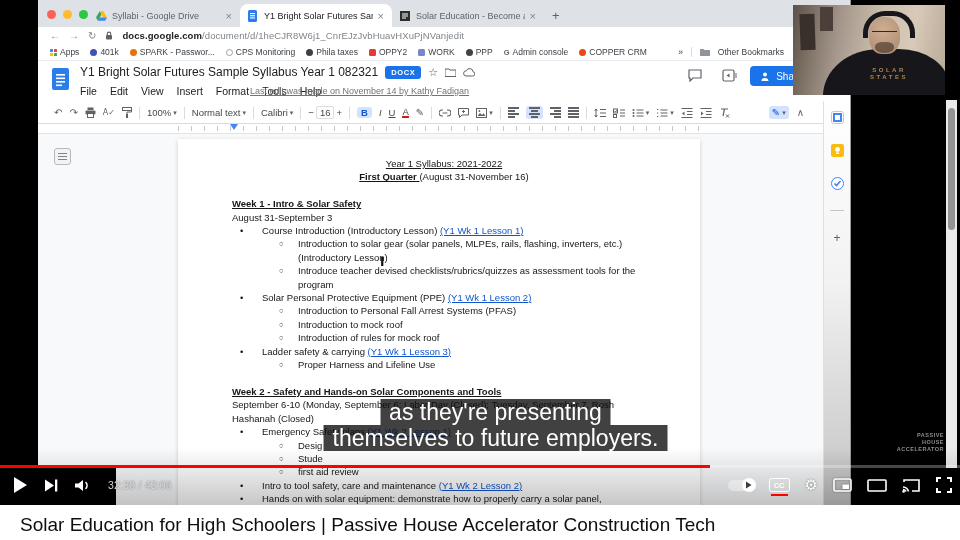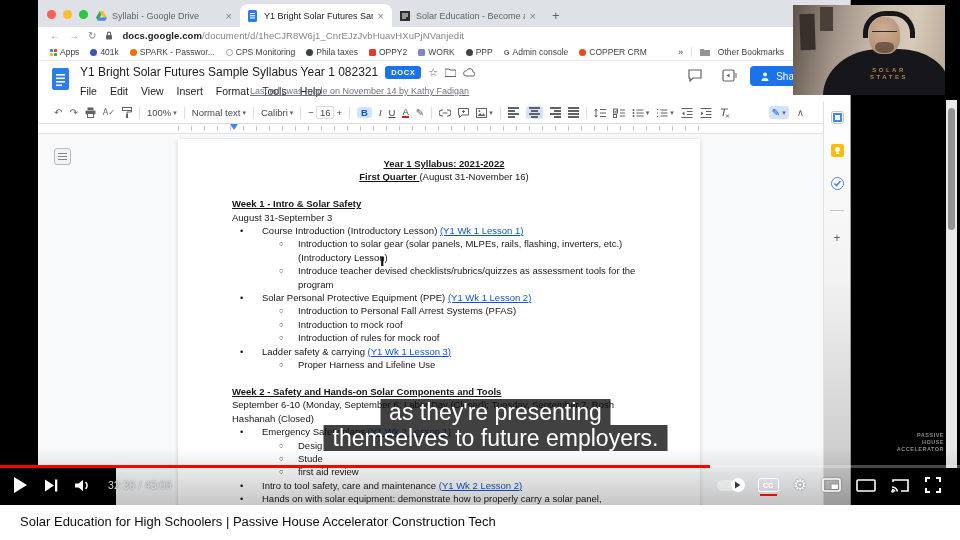--- a/index.html
+++ b/index.html
@@ -73,21 +73,21 @@
      border-right:4px solid transparent;border-top:6px solid #4285f4;}
   
   .canvas{height:373px;position:relative;background:#f8f9fa;overflow:hidden;}
   .outlineico{position:absolute;left:16px;top:14px;width:17px;height:17px;border:1px solid #b6babf;border-radius:3px;
      background:#f1f3f4;display:flex;flex-direction:column;gap:2px;justify-content:center;padding:0 3px;box-sizing:border-box;}
   .outlineico i{height:1.3px;background:#80868b;display:block;}
   .page{position:absolute;left:140px;top:5px;width:522px;height:420px;background:#fff;
         box-shadow:0 1px 4px rgba(0,0,0,.18);padding:18px 44px 0 54px;box-sizing:border-box;
         font-size:9.5px;color:#161616;line-height:13.4px;}
   .dl{min-height:13.4px;}
-  .dl.tc{text-align:center;font-weight:bold;text-decoration:underline;}
+  .dl.tc{text-align:center;font-weight:normal;text-decoration:underline;}
   .dl.ctr{text-align:center;}
   .dl .bu{font-weight:bold;text-decoration:underline;}
   .dl.h{font-weight:bold;text-decoration:underline;}
   .dl.b1,.dl.b1c{padding-left:30px;position:relative;}
   .dl.b1::before{content:"•";position:absolute;left:8px;top:0;}
   .dl.b2,.dl.b2c{padding-left:66px;position:relative;}
   .dl.b2::before{content:"○";position:absolute;left:47px;top:0;font-size:7.5px;}
   .dl .link{color:#1155cc;text-decoration:underline;}
   
   .sidepanel{position:absolute;right:0;top:101px;bottom:0;width:26px;border-left:1px solid #e0e0e0;
@@ -123,34 +123,34 @@
   .blkbox{position:absolute;left:0;top:468px;width:116px;height:37px;background:#000;z-index:4;}
   .caption{position:absolute;left:472px;top:399px;transform:translateX(-50%);z-index:6;
       display:flex;flex-direction:column;align-items:center;}
   .capline{background:rgba(12,12,12,.78);color:#fff;font-size:23px;line-height:26px;padding:0 9px;white-space:nowrap;margin-left:47px;}
   .textcursor{position:absolute;left:380px;top:255px;z-index:2;color:#111;font-size:12px;font-weight:bold;
       font-family:"DejaVu Sans",sans-serif;}
   
   .pbar{position:absolute;left:0;top:465px;width:960px;height:3px;background:rgba(255,255,255,.28);z-index:7;}
   .pfill{height:3px;background:#ff0000;width:74%;}
   .ctl-left{position:absolute;left:14px;top:472px;height:26px;display:flex;align-items:center;gap:17px;z-index:8;}
-  .ctl-right{position:absolute;right:19px;top:472px;height:26px;display:flex;align-items:center;gap:15px;z-index:8;}
+  .ctl-right{position:absolute;right:8px;top:472px;height:26px;display:flex;align-items:center;gap:15px;z-index:8;}
   .ctl-left svg,.ctl-right svg{display:block;filter:drop-shadow(0 0 1px rgba(0,0,0,.4));}
   .timetext{color:#d7d7d7;font-size:10.5px;letter-spacing:.2px;text-shadow:0 0 2px rgba(0,0,0,.5);}
   .toggle{width:26px;height:11px;border-radius:6px;background:rgba(255,255,255,.38);position:relative;}
   .toggle .knob{position:absolute;right:-2px;top:-2px;width:14px;height:14px;border-radius:50%;background:#fff;
       display:flex;align-items:center;justify-content:center;}
   .toggle .knob svg{filter:none;}
   .ccbtn{position:relative;width:21px;height:14px;border:1.6px solid #fff;border-radius:2.5px;color:#fff;
       font-size:7.5px;font-weight:bold;display:flex;align-items:center;justify-content:center;box-sizing:border-box;}
   .ccred{position:absolute;left:1px;bottom:-5px;width:17px;height:2.5px;background:#f00;}
   .gear{color:#fff;font-size:15px;font-family:"DejaVu Sans",sans-serif;text-shadow:0 0 2px rgba(0,0,0,.5);}
   
   #belowbar{position:absolute;left:0;top:505px;width:960px;height:35px;background:#fff;z-index:10;}
-  .vidtitle{position:absolute;left:20px;top:9px;font-size:13px;font-weight:500;color:#0f0f0f;white-space:nowrap;}
+  .vidtitle{position:absolute;left:20px;top:9px;font-size:19px;font-weight:500;color:#0f0f0f;white-space:nowrap;}
   .chips{position:absolute;left:663px;top:7px;display:flex;gap:10px;align-items:center;}
   .chip{height:21px;border-radius:11px;display:flex;align-items:center;padding:0 11px;font-size:11px;
       background:#f1f1f1;border:1px solid #e3e3e3;color:#0f0f0f;white-space:nowrap;}
   .chip.active{background:#090909;color:#fff;border-color:#090909;}
   
   .ico{display:inline-flex;align-items:center;justify-content:center;}
 </style>
 </head>
 <body>
 

